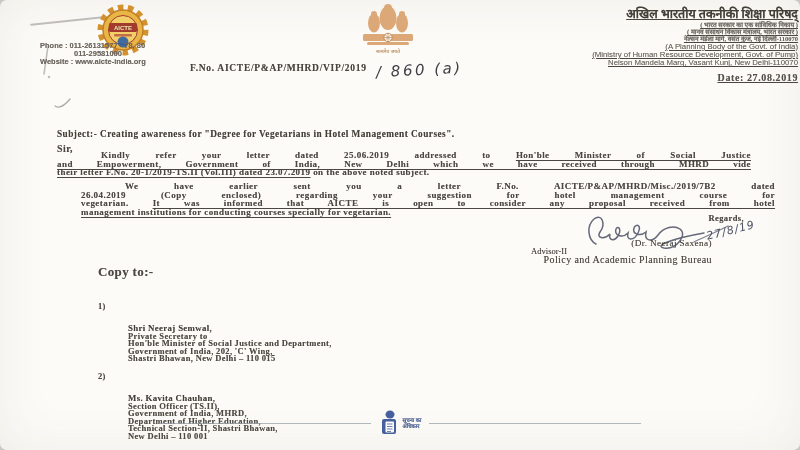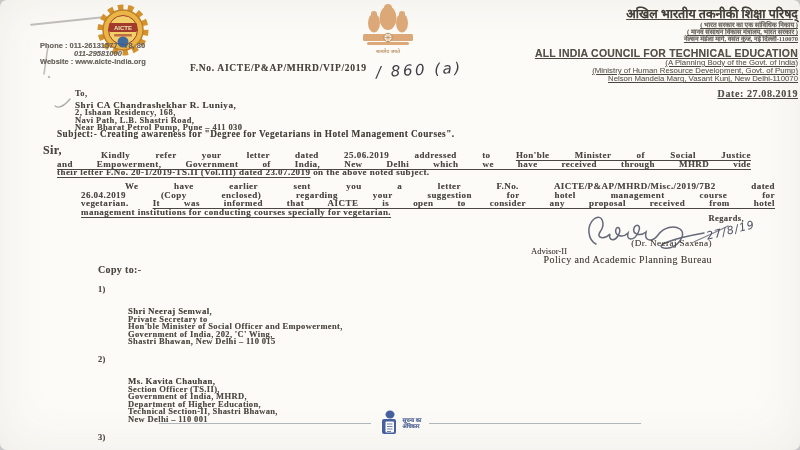--- a/index.html
+++ b/index.html
@@ -5,40 +5,40 @@
   html,body{margin:0;padding:0;}
   body{background:#c9c9c9;width:800px;height:450px;overflow:hidden;}
   .page{position:relative;width:800px;height:450px;background:#fcfbf7;border-radius:7px;
         overflow:hidden;font-family:"Liberation Serif",serif;color:#4b4641;
         box-shadow:inset 0 0 50px rgba(90,80,70,.08);}
   .page *{text-shadow:0 0 .5px rgba(80,74,66,.45);}
   .abs{position:absolute;}
 
   
   .contact{left:40px;top:42px;font:700 7.5px "Liberation Sans",sans-serif;color:#6d6761;line-height:8px;}
-  .contact .ind2{padding-left:34px;font-style:italic;}
+  .contact .ind2{padding-left:34px;}
   .fileno{left:190px;top:61px;font-size:9.5px;font-weight:700;letter-spacing:.7px;color:#49453f;white-space:nowrap;}
   .hand860{display:inline-block;font:italic 500 15px "DejaVu Sans",sans-serif;transform:rotate(-3deg);
            color:#403e45;margin-left:6px;letter-spacing:2.5px;vertical-align:-4px;text-shadow:none;}
 
   
   .rhead{left:428px;top:8px;width:370px;text-align:right;text-decoration:underline;}
   .h-title{font-size:12.5px;font-weight:700;color:#453f39;line-height:13px;}
   .h-sub{font-size:6.5px;font-weight:700;color:#6e6861;line-height:7.2px;}
   .org{font:700 10.5px "Liberation Sans",sans-serif;letter-spacing:.2px;color:#575049;margin-top:4px;}
   .org-sub{font:400 7.8px "Liberation Sans",sans-serif;color:#6e6861;line-height:8.4px;}
   .dateline{margin-top:4px;font-size:10px;font-weight:700;letter-spacing:.6px;color:#55504a;}
 
   
   .recip{left:75px;top:90px;font-size:8.5px;font-weight:700;line-height:7.6px;letter-spacing:.4px;color:#4e4943;}
   .recip .to{margin-bottom:4px;}
   .recip .rname{font-size:9.2px;letter-spacing:.5px;color:#443f39;}
 
   .subject{left:57px;top:129px;width:700px;font-size:9.3px;font-weight:700;letter-spacing:.45px;color:#443f39;}
-  .sir{left:43px;top:143px;font-size:12px;font-weight:700;letter-spacing:.4px;}
+  .sir{left:57px;top:143px;font-size:10px;font-weight:700;letter-spacing:.4px;}
 
   .para{width:694px;font-size:9px;font-weight:700;letter-spacing:.45px;color:#4b4641;}
   .p1{left:57px;top:151px;}
   .p2{left:57px;top:182px;margin-left:24px;}
   .pline{line-height:8.6px;text-align:justify;text-align-last:justify;white-space:normal;}
   .pline.ll{text-align-last:left;}
   .pline.ind{text-indent:44px;}
   .u{text-decoration:underline;text-underline-offset:1.5px;}
 
   
@@ -46,21 +46,21 @@
   .signame{left:420px;top:239px;width:292px;text-align:right;font-weight:400;color:#45403a;line-height:8.4px;}
   .signame .nm{font-size:9.2px;letter-spacing:.4px;}
   .signame .dg{font-size:8.6px;padding-right:34px;text-align:center;}
   .signame .br{font-size:10px;letter-spacing:.4px;}
   .sig-svg{left:576px;top:212px;}
   .sigdate{left:706px;top:224px;font:italic 500 11px "DejaVu Sans",sans-serif;transform:rotate(-14deg);
            color:#4a4f63;letter-spacing:1px;text-shadow:none;}
 
   
   .copy{left:98px;top:264px;font-size:8.5px;font-weight:700;letter-spacing:.35px;color:#4e4943;}
-  .copy .clabel{font-size:10px;margin-bottom:9px;}
+  .copy .clabel{font-size:13px;margin-bottom:21px;}
   .citem{display:flex;margin-bottom:8px;}
   .cnum{width:30px;flex:0 0 30px;}
   .clines{line-height:7.6px;margin-top:24px;}
   .clines .first{font-size:8.8px;color:#443f39;}
   .clines div{font-weight:700;}
 
   
   .rti{left:0;top:410px;width:800px;display:flex;align-items:center;justify-content:center;}
   .rti .rule{height:1px;background:#9aa0a8;width:212px;opacity:.75;}
   .rti .mid{display:flex;align-items:center;margin:0 8px;}
@@ -120,38 +120,30 @@
   <div class="abs fileno">
     <span>F.No. AICTE/P&amp;AP/MHRD/VIP/2019</span>
     <span class="hand860">/ 860 (a)</span>
   </div>
 
   <div class="abs rhead">
     <div class="h-title">अखिल भारतीय तकनीकी शिक्षा परिषद्</div>
     <div class="h-sub">( भारत सरकार का एक सांविधिक निकाय )</div>
     <div class="h-sub">( मानव संसाधन विकास मंत्रालय, भारत सरकार )</div>
     <div class="h-sub">नेल्सन मंडेला मार्ग, वसंत कुंज, नई दिल्ली-110070</div>
-    <div class="org">ALL INDIA COUNCIL FOR TECHNICAL EDUCATION</div>
     <div class="org-sub">(A Planning Body of the Govt. of India)</div>
     <div class="org-sub">(Ministry of Human Resource Development, Govt. of Pump)</div>
     <div class="org-sub">Nelson Mandela Marg, Vasant Kunj, New Delhi-110070</div>
     <div class="dateline">Date: 27.08.2019</div>
   </div>
 
   <svg class="abs tick-svg" width="18" height="14">
     <path d="M1,9 Q7,13 16,2" stroke="#8d8983" stroke-width="1.3" fill="none" stroke-linecap="round" opacity=".7"></path>
   </svg>
 
-  <div class="abs recip">
-    <div class="to">To,</div>
-    <div class="rname">Shri CA Chandrashekhar R. Luniya,</div>
-    <div>2, Ishaan Residency, 168,</div>
-    <div>Navi Path, L.B. Shastri Road,</div>
-    <div>Near Bharat Petrol Pump, Pune – 411 030</div>
-  </div>
 
   <div class="abs subject">Subject:- Creating awareness for "Degree for Vegetarians in Hotel Management Courses".</div>
   <div class="abs sir">Sir,</div>
 
   <div class="abs para p1">
     <div class="pline ind"><span>Kindly refer your letter dated 25.06.2019 addressed to </span><span class="u">Hon'ble Minister of Social Justice</span><span></span></div>
     <div class="pline"><span></span><span class="u">and Empowerment, Government of India, New Delhi which we have received through MHRD vide</span><span></span></div>
     <div class="pline ll"><span></span><span class="u">their letter F.No. 20-1/2019-TS.II (Vol.III) dated 23.07.2019</span><span> on the above noted subject.</span></div>
   </div>
 
@@ -175,21 +167,21 @@
   </div>
 
   <div class="abs copy">
     <div class="clabel">Copy to:-</div>
 
     <div class="citem">
       <div class="cnum">1)</div>
       <div class="clines">
         <div class="first">Shri Neeraj Semwal,</div>
         <div>Private Secretary to</div>
-        <div>Hon'ble Minister of Social Officer and Empowerment,</div>
+        <div>Hon'ble Minister of Social Justice and Department,</div>
         <div>Government of India, 202, 'C' Wing,</div>
         <div>Shastri Bhawan, New Delhi – 110 015</div>
       </div>
     </div>
 
     <div class="citem">
       <div class="cnum">2)</div>
       <div class="clines">
         <div class="first">Ms. Kavita Chauhan,</div>
         <div>Section Officer (TS.II),</div>

